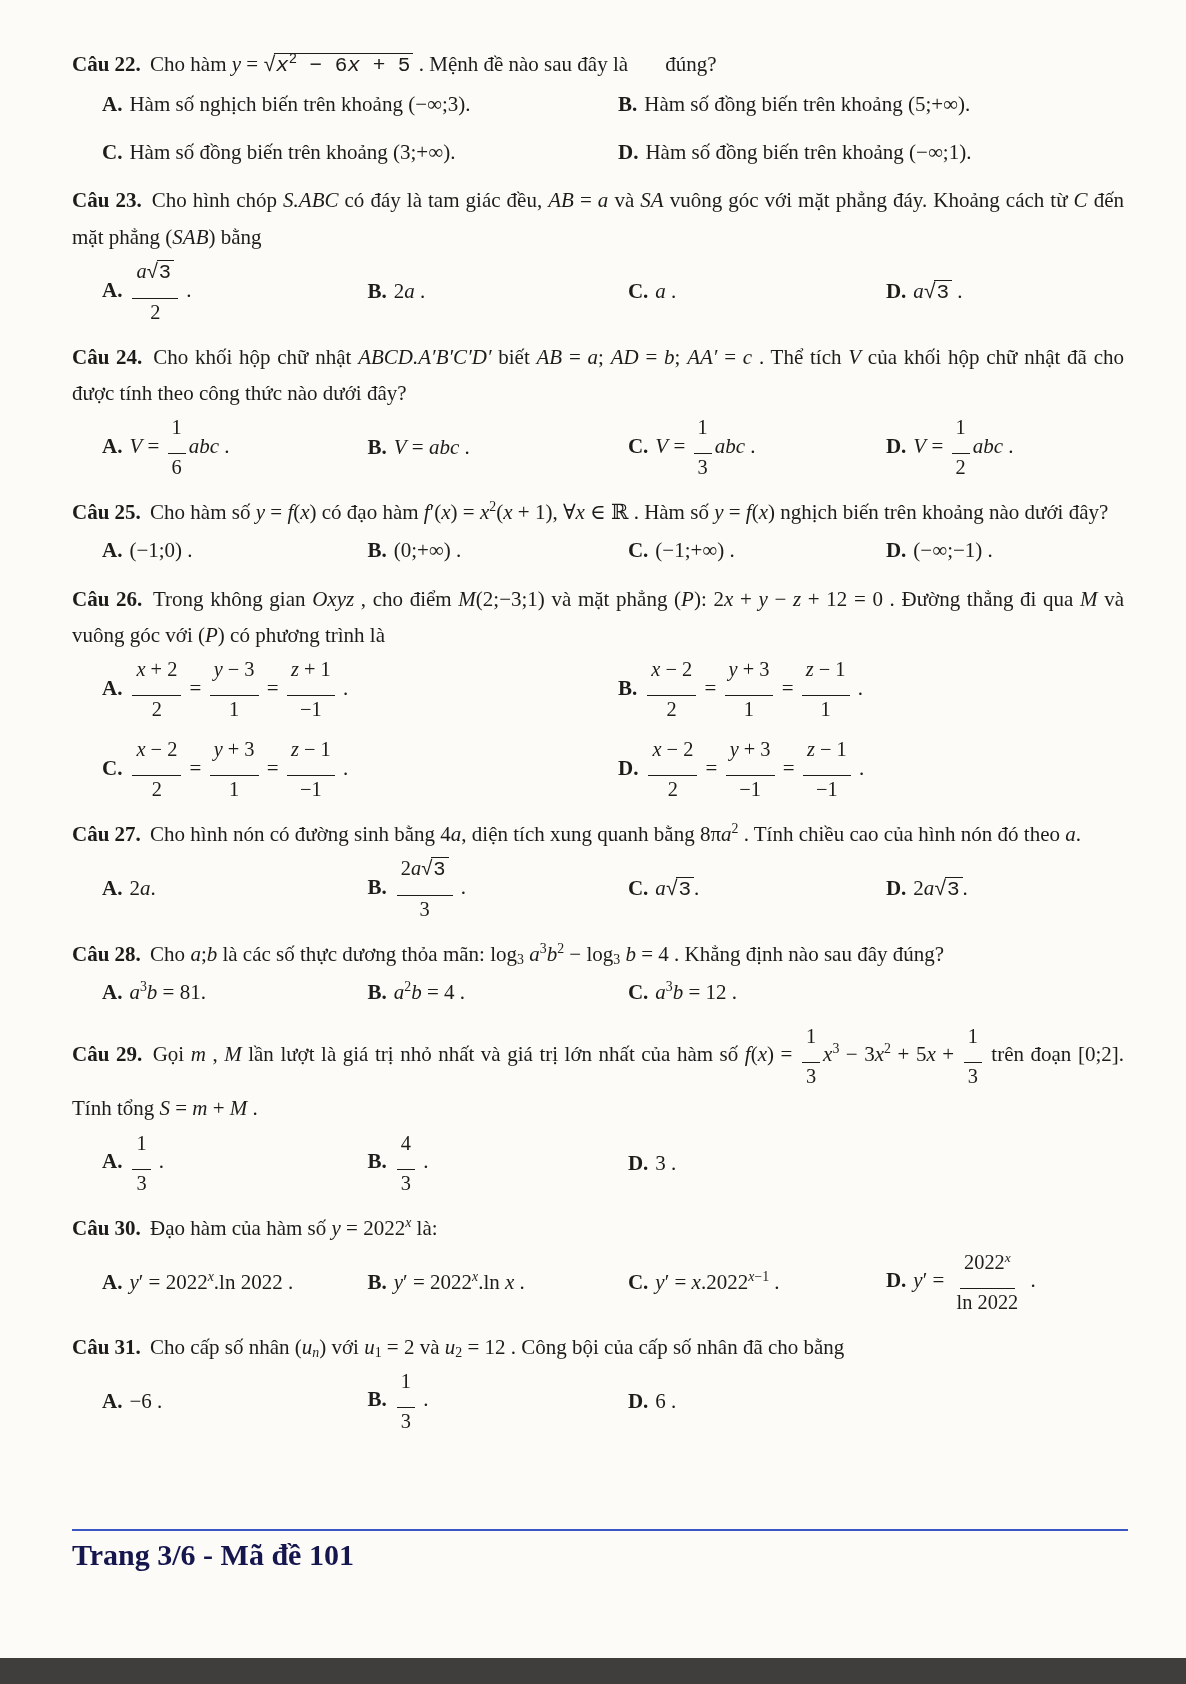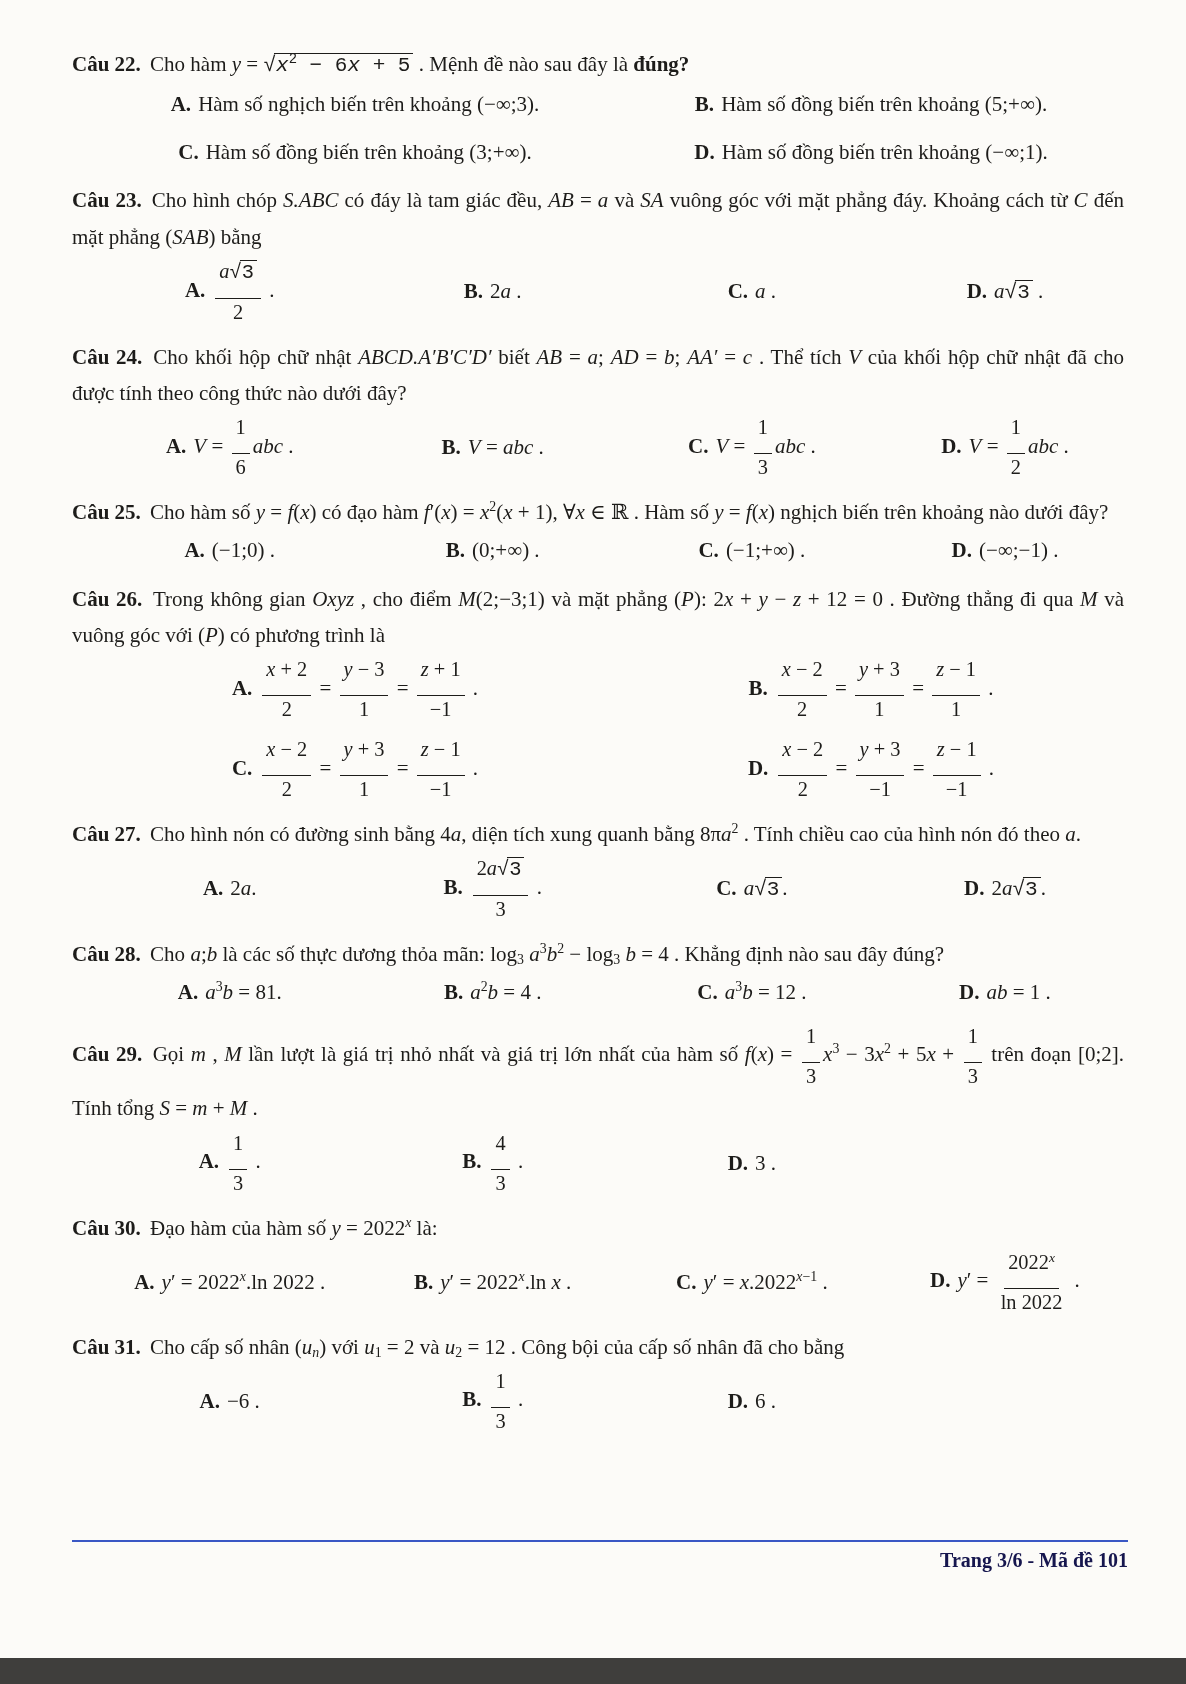--- a/index.html
+++ b/index.html
@@ -19,42 +19,42 @@
     font-size:21px;
     overflow:hidden;
     display:flex;
     flex-direction:column;
     position:relative;
   }
   .sheet{flex:0 0 auto;padding:46px 62px 0 72px;}
   .question{margin-bottom:4px;}
   .q-body{line-height:1.72;text-align:justify;}
   .q-num{font-weight:bold;margin-right:4px;}
-  .bld{font-weight:bold;}
+  .bld{font-weight:normal;margin-left:32px;}
   .mi{font-style:italic;}
   .opts{display:grid;padding-left:30px;margin:3px 0 12px;column-gap:10px;row-gap:12px;align-items:center;}
   .cols-4{grid-template-columns:1.03fr 1.01fr 1fr 0.96fr;}
   .cols-2{grid-template-columns:1fr 1fr;}
-  .opt{line-height:1.7;text-align:center;}
+  .opt{line-height:1.7;}
   .opt-label{font-weight:bold;margin-right:7px;}
   sup{font-size:0.66em;line-height:0;vertical-align:0.55em;}
   sub{font-size:0.66em;line-height:0;vertical-align:-0.22em;}
   .frac{
     display:inline-flex;flex-direction:column;align-items:center;
     vertical-align:middle;margin:1px 3px;font-size:0.97em;line-height:1.25;
   }
   .fn{border-bottom:1.4px solid currentColor;padding:0 4px 13px;}
   .fd{padding:1px 4px 0;}
   .sqrt{white-space:nowrap;font-family:Liberation Mono, monospace;}
   .rsign{letter-spacing:-1px;}
   .rbar{display:inline-block;border-top:1.4px solid currentColor;line-height:1.15;padding:0 3px 0 2px;margin-left:-1px;}
   .page-footer{margin-top:auto;padding:0 58px 86px 72px;}
   .footer-rule{height:2.5px;background:var(--rule);margin-bottom:7px;}
   .footer-text{
-    text-align:right;font-weight:bold;font-size:20px;color:var(--footer-text);
+    font-weight:bold;font-size:30px;color:var(--footer-text);
   }
   .scan-strip{flex:0 0 auto;height:26px;background:var(--scan-strip);width:100%;}
 </style>
 </head>
 <body>
 
 <main class="sheet">
   <section class="question">
     <p class="q-body"><b class="q-num">Câu 22. </b><span class="q-text">Cho hàm <span class="mi">y</span> = <span class="sqrt"><span class="rsign">√</span><span class="rbar"><span class="mi">x</span><sup>2</sup> − 6<span class="mi">x</span> + 5</span></span> . Mệnh đề nào sau đây là <span class="bld">đúng?</span></span></p>
     <div class="opts cols-2">
@@ -165,21 +165,20 @@
         <div class="opt"><b class="opt-label">D.</b><span class="opt-body">2<span class="mi">a</span><span class="sqrt"><span class="rsign">√</span><span class="rbar">3</span></span>.</span></div>
       </div>
   </section>
 
   <section class="question">
     <p class="q-body"><b class="q-num">Câu 28. </b><span class="q-text">Cho <span class="mi">a</span>;<span class="mi">b</span> là các số thực dương thỏa mãn: log<sub>3</sub> <span class="mi">a</span><sup>3</sup><span class="mi">b</span><sup>2</sup> − log<sub>3</sub> <span class="mi">b</span> = 4 . Khẳng định nào sau đây đúng?</span></p>
     <div class="opts cols-4">
         <div class="opt"><b class="opt-label">A.</b><span class="opt-body"><span class="mi">a</span><sup>3</sup><span class="mi">b</span> = 81.</span></div>
         <div class="opt"><b class="opt-label">B.</b><span class="opt-body"><span class="mi">a</span><sup>2</sup><span class="mi">b</span> = 4 .</span></div>
         <div class="opt"><b class="opt-label">C.</b><span class="opt-body"><span class="mi">a</span><sup>3</sup><span class="mi">b</span> = 12  .</span></div>
-        <div class="opt"><b class="opt-label">D.</b><span class="opt-body"><span class="mi">ab</span> = 1 .</span></div>
       </div>
   </section>
 
   <section class="question">
     <p class="q-body"><b class="q-num">Câu 29. </b><span class="q-text">Gọi <span class="mi">m</span> , <span class="mi">M</span> lần lượt là giá trị nhỏ nhất và giá trị lớn nhất của hàm số <span class="mi">f</span>(<span class="mi">x</span>) = <span class="frac">
             <span class="fn">1</span>
             <span class="fd">3</span>
           </span><span class="mi">x</span><sup>3</sup> − 3<span class="mi">x</span><sup>2</sup> + 5<span class="mi">x</span> + <span class="frac">
             <span class="fn">1</span>
             <span class="fd">3</span>

